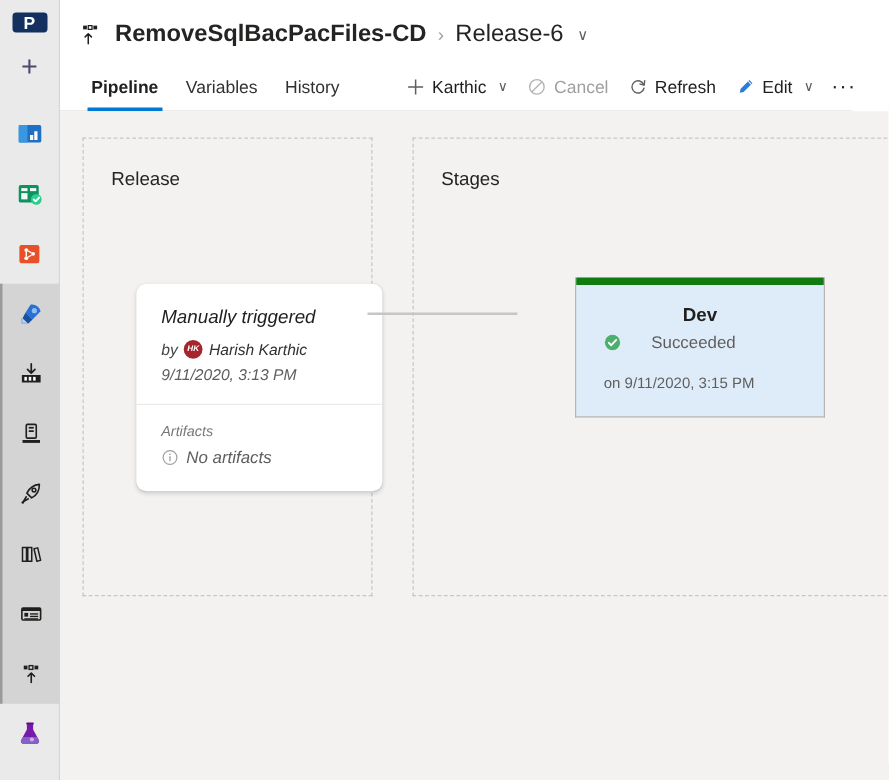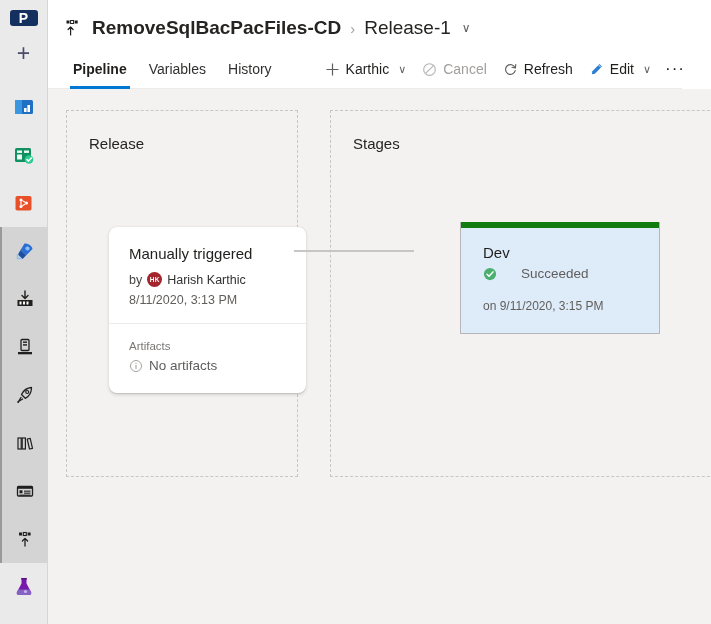--- a/index.html
+++ b/index.html
@@ -244,20 +244,21 @@
 
   
   .release-card {
     position: absolute;
     left: 42px; top: 116px;
     width: 197px;
     background: #ffffff;
     border-radius: 8px;
     box-shadow: 0 1.6px 3.6px rgba(0,0,0,0.13), 0 0.3px 0.9px rgba(0,0,0,0.10);
     box-sizing: border-box;
+    font-style: italic;
   }
   .rc-top {
     padding: 18px 20px 16px 20px;
     border-bottom: 1px solid #edebe9;
   }
   .rc-title {
     font-size: 15px;
     color: #201f1e;
     margin-bottom: 10px;
   }
@@ -315,23 +316,24 @@
   }
   .stage-bar {
     height: 6px;
     background: #107c10;
   }
   .stage-body {
     padding: 16px 22px 20px 22px;
   }
   .stage-name {
     font-size: 15px;
-    font-weight: normal;
+    font-weight: bold;
     color: #201f1e;
     margin-bottom: 5px;
+    text-align: center;
   }
   .stage-status {
     display: flex;
     align-items: center;
     gap: 24px;
     font-size: 13.5px;
     color: #605e5c;
     margin-bottom: 18px;
   }
   .stage-date {
@@ -505,21 +507,21 @@
       <span class="bc-icon">
         <svg width="20" height="20" viewBox="0 0 20 20">
           <rect x="3.5" y="2.5" width="3" height="3" fill="#201f1e"></rect>
           <rect x="7.6" y="2.5" width="3" height="3" fill="none" stroke="#201f1e" stroke-width="1"></rect>
           <rect x="11.7" y="2.5" width="3" height="3" fill="#201f1e"></rect>
           <path d="M7.6 17 v-8 M5.1 11.5 L7.6 9 L10.1 11.5" stroke="#201f1e" stroke-width="1.2" fill="none" stroke-linecap="round" stroke-linejoin="round"></path>
         </svg>
       </span>
       <span class="bc-title">RemoveSqlBacPacFiles-CD</span>
       <span class="bc-sep">›</span>
-      <span class="bc-release">Release-1</span>
+      <span class="bc-release">Release-6</span>
       <span class="bc-chevron">∨</span>
     </div>
   </div>
 
   <div class="toolbar">
     <div class="tabs">
       <div class="tab active">
         <span>Pipeline</span>
       </div>
       <div class="tab">
@@ -582,21 +584,21 @@
       <div class="panel-title">Release</div>
 
       <div class="release-card">
         <div class="rc-top">
           <div class="rc-title">Manually triggered</div>
           <div class="rc-by">
             <span class="by-word">by</span>
             <span class="avatar">HK</span>
             <span>Harish Karthic</span>
           </div>
-          <div class="rc-date">8/11/2020, 3:13 PM</div>
+          <div class="rc-date">9/11/2020, 3:13 PM</div>
         </div>
         <div class="rc-bottom">
           <div class="rc-artifacts-label">Artifacts</div>
           <div class="rc-noart">
             <span class="ico">
               <svg width="14" height="14" viewBox="0 0 16 16">
                 <circle cx="8" cy="8" r="6.3" fill="none" stroke="#a19f9d" stroke-width="1.1"></circle>
                 <rect x="7.4" y="6.8" width="1.2" height="4.6" fill="#a19f9d"></rect>
                 <rect x="7.4" y="4.4" width="1.2" height="1.4" fill="#a19f9d"></rect>
               </svg>

